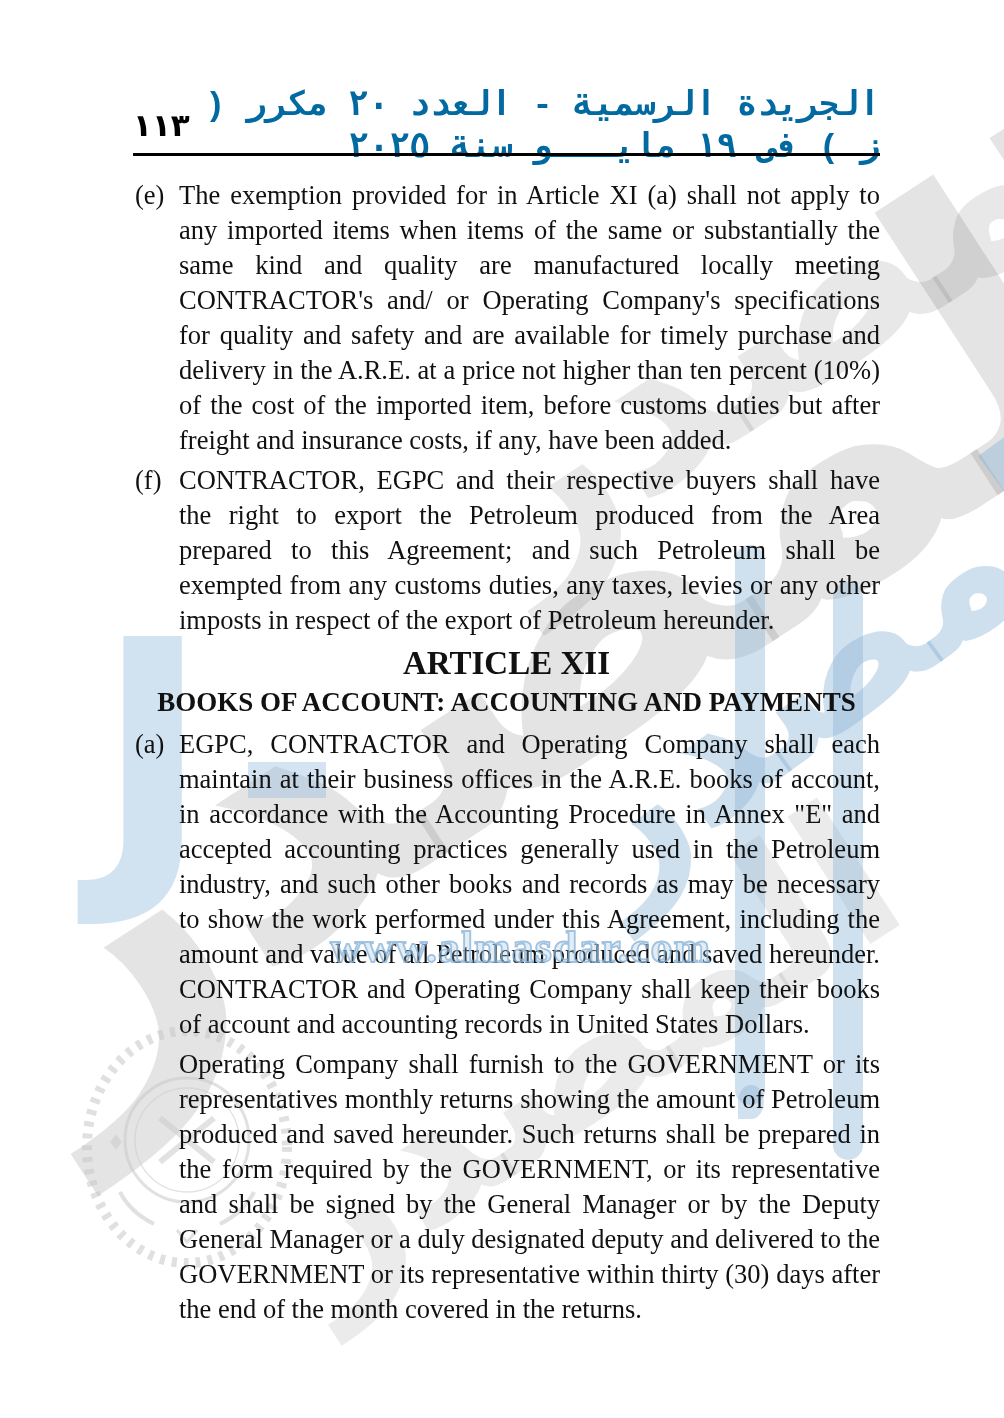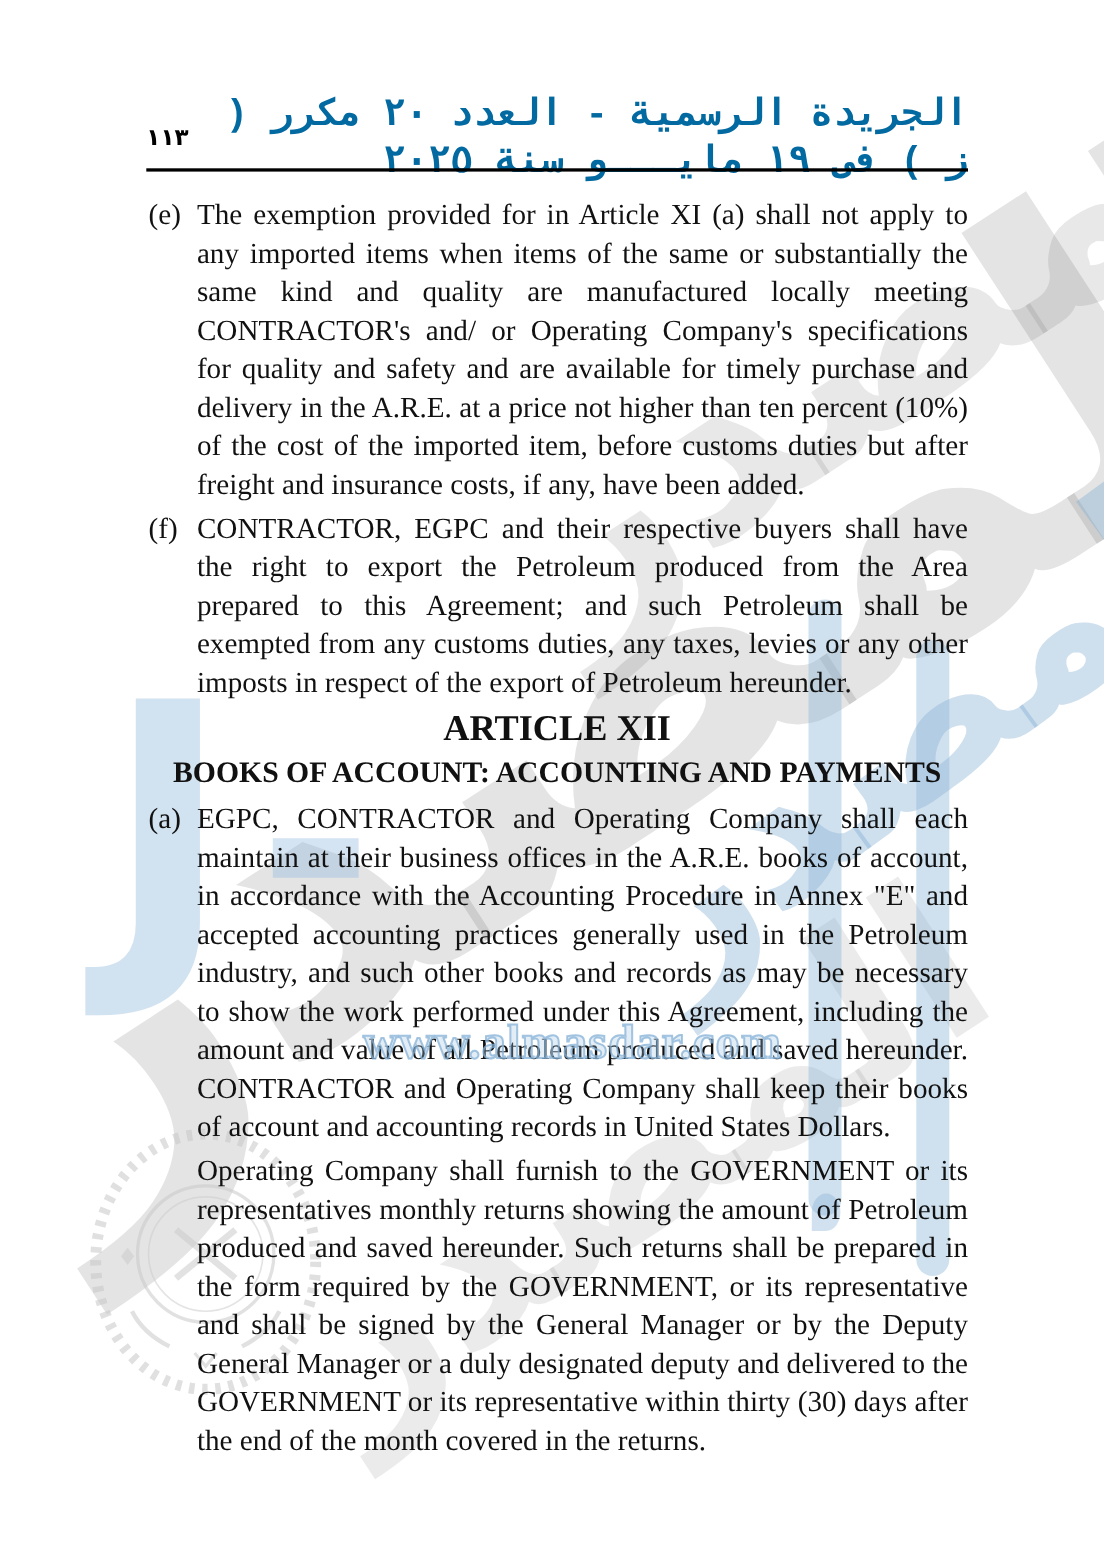--- a/index.html
+++ b/index.html
@@ -73,21 +73,21 @@
   .wm-seal { left:80px; top:1022px; opacity:0.55; }
 
   
   .header {
     position:absolute; left:133px; top:100px; width:747px; height:50px;
     display:flex; align-items:center; justify-content:space-between;
     z-index:2;
   }
   .page-number {
     font-family:"DejaVu Sans", sans-serif;
-    font-weight:bold; font-size:21px; color:#000;
+    font-weight:bold; font-size:31px; color:#000;
     flex:0 0 auto;
   }
   .header-title {
     direction:rtl; text-align:right;
     font-family:Liberation Mono, monospace;
     font-weight:bold; font-size:34px; color:#0369a1;
     flex:1 1 auto;
   }
   .header-rule {
     position:absolute; left:133px; top:153px; width:747px; height:3px;

